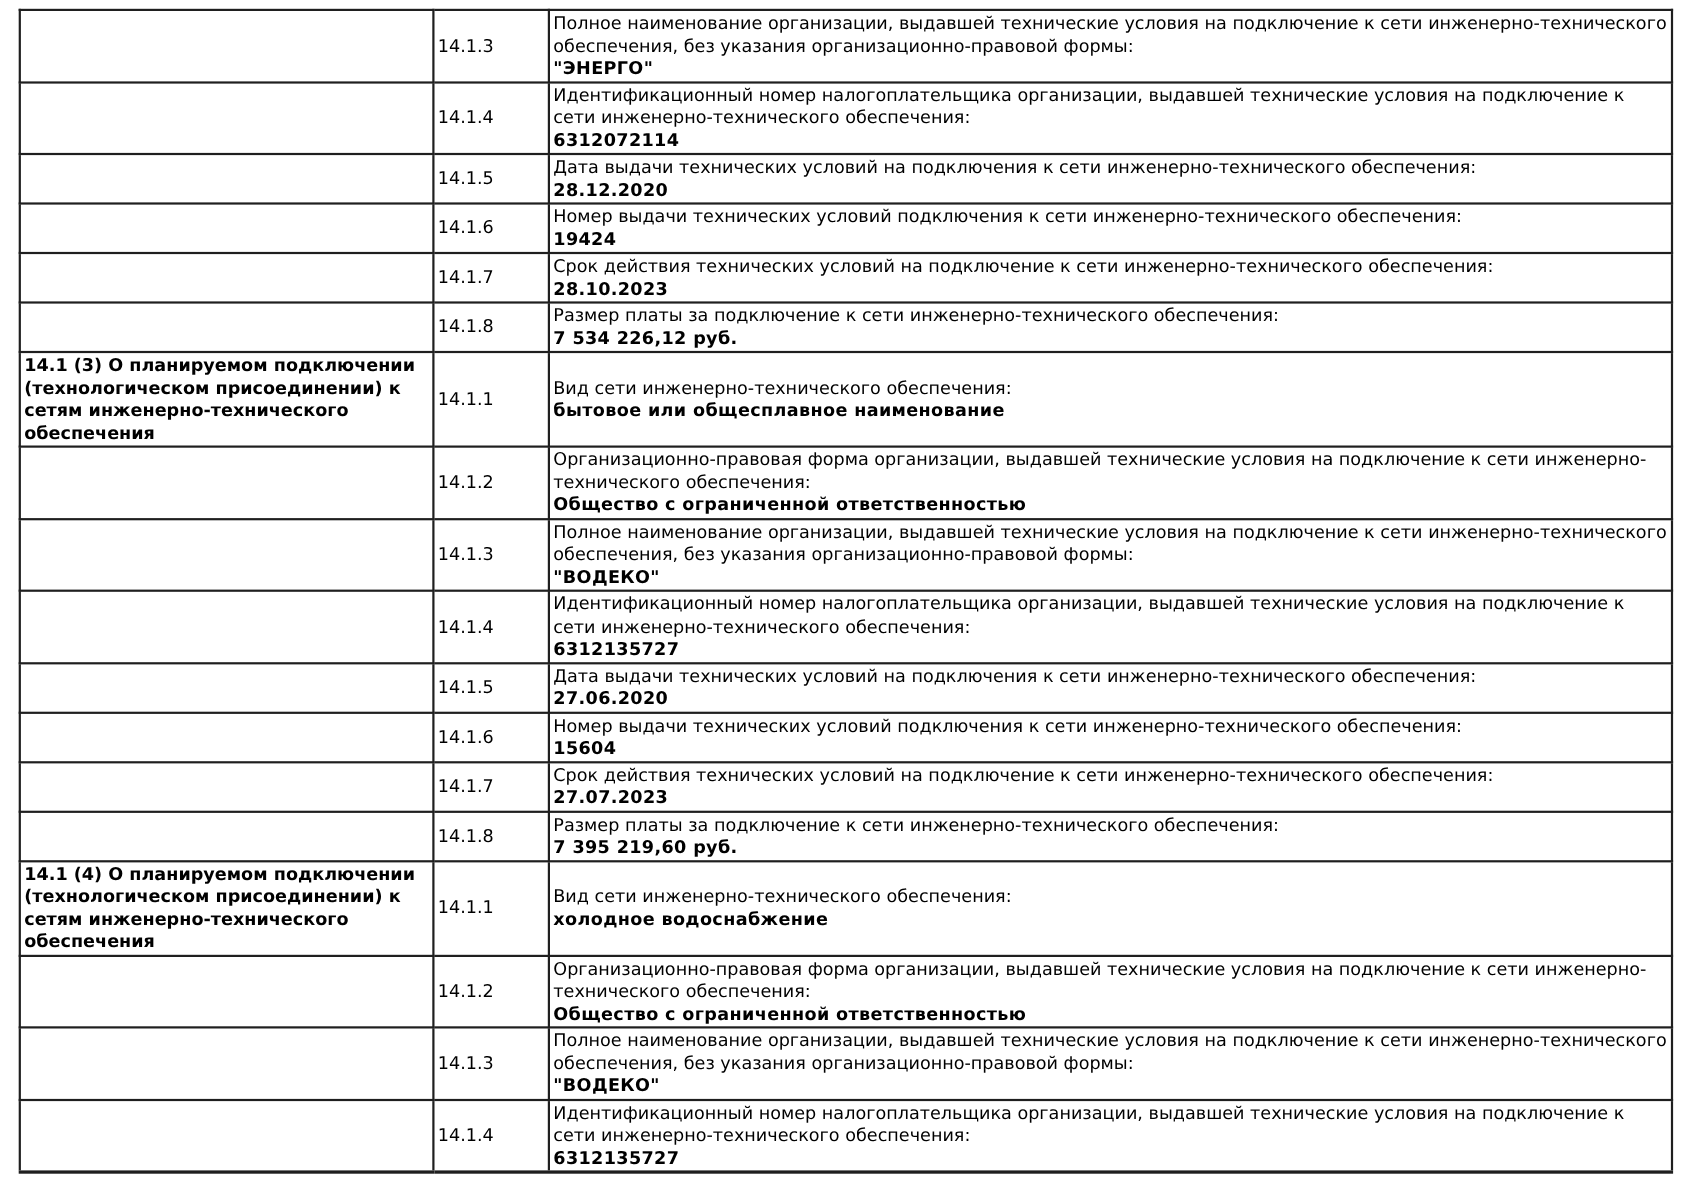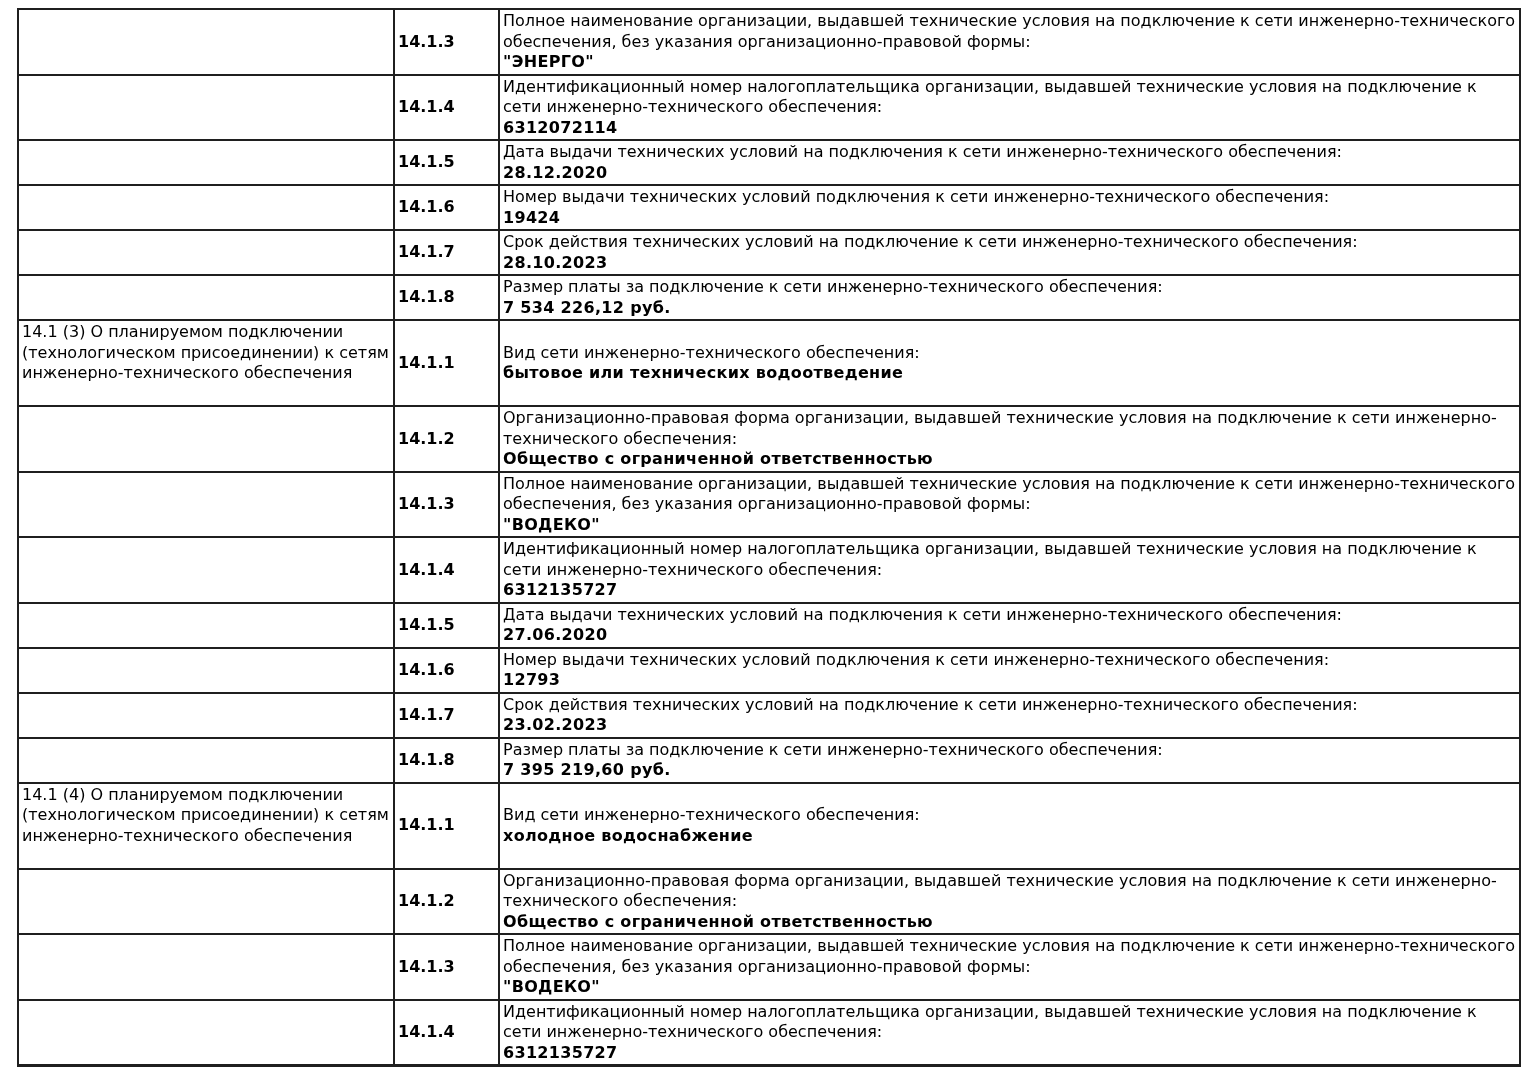--- a/index.html
+++ b/index.html
@@ -32,25 +32,25 @@
     word-wrap: break-word;
   }
   tr:last-child td {
     border-bottom-width: 3px;
   }
   td.c1 {
     width: 368px;
     vertical-align: top;
     padding-left: 3px;
     padding-right: 6px;
+    font-weight: bold;
   }
   td.c2 {
     width: 97px;
     padding-left: 5px;
-    font-weight: bold;
   }
   td.c3 {
     width: 1013px;
   }
   .sec-tall {
     min-height: 82px;
   }
   .field-value {
     font-weight: bold;
     letter-spacing: 0.02em;
@@ -129,21 +129,21 @@
         </td>
       </tr>
 
       <tr>
         <td class="c1">
             <div class="sec-tall">14.1 (3) О планируемом подключении (технологическом присоединении) к сетям инженерно-технического обеспечения</div>
           </td>
         <td class="c2"><span>14.1.1</span></td>
         <td class="c3">
           <div class="field-label">Вид сети инженерно-технического обеспечения:</div>
-          <div class="field-value">бытовое или технических водоотведение</div>
+          <div class="field-value">бытовое или общесплавное наименование</div>
         </td>
       </tr>
 
       <tr>
         <td class="c1">
             <div></div>
           </td>
         <td class="c2"><span>14.1.2</span></td>
         <td class="c3">
           <div class="field-label">Организационно-правовая форма организации, выдавшей технические условия на подключение к сети инженерно-технического обеспечения:</div>
@@ -184,32 +184,32 @@
         </td>
       </tr>
 
       <tr>
         <td class="c1">
             <div></div>
           </td>
         <td class="c2"><span>14.1.6</span></td>
         <td class="c3">
           <div class="field-label">Номер выдачи технических условий подключения к сети инженерно-технического обеспечения:</div>
-          <div class="field-value">12793</div>
+          <div class="field-value">15604</div>
         </td>
       </tr>
 
       <tr>
         <td class="c1">
             <div></div>
           </td>
         <td class="c2"><span>14.1.7</span></td>
         <td class="c3">
           <div class="field-label">Срок действия технических условий на подключение к сети инженерно-технического обеспечения:</div>
-          <div class="field-value">23.02.2023</div>
+          <div class="field-value">27.07.2023</div>
         </td>
       </tr>
 
       <tr>
         <td class="c1">
             <div></div>
           </td>
         <td class="c2"><span>14.1.8</span></td>
         <td class="c3">
           <div class="field-label">Размер платы за подключение к сети инженерно-технического обеспечения:</div>

